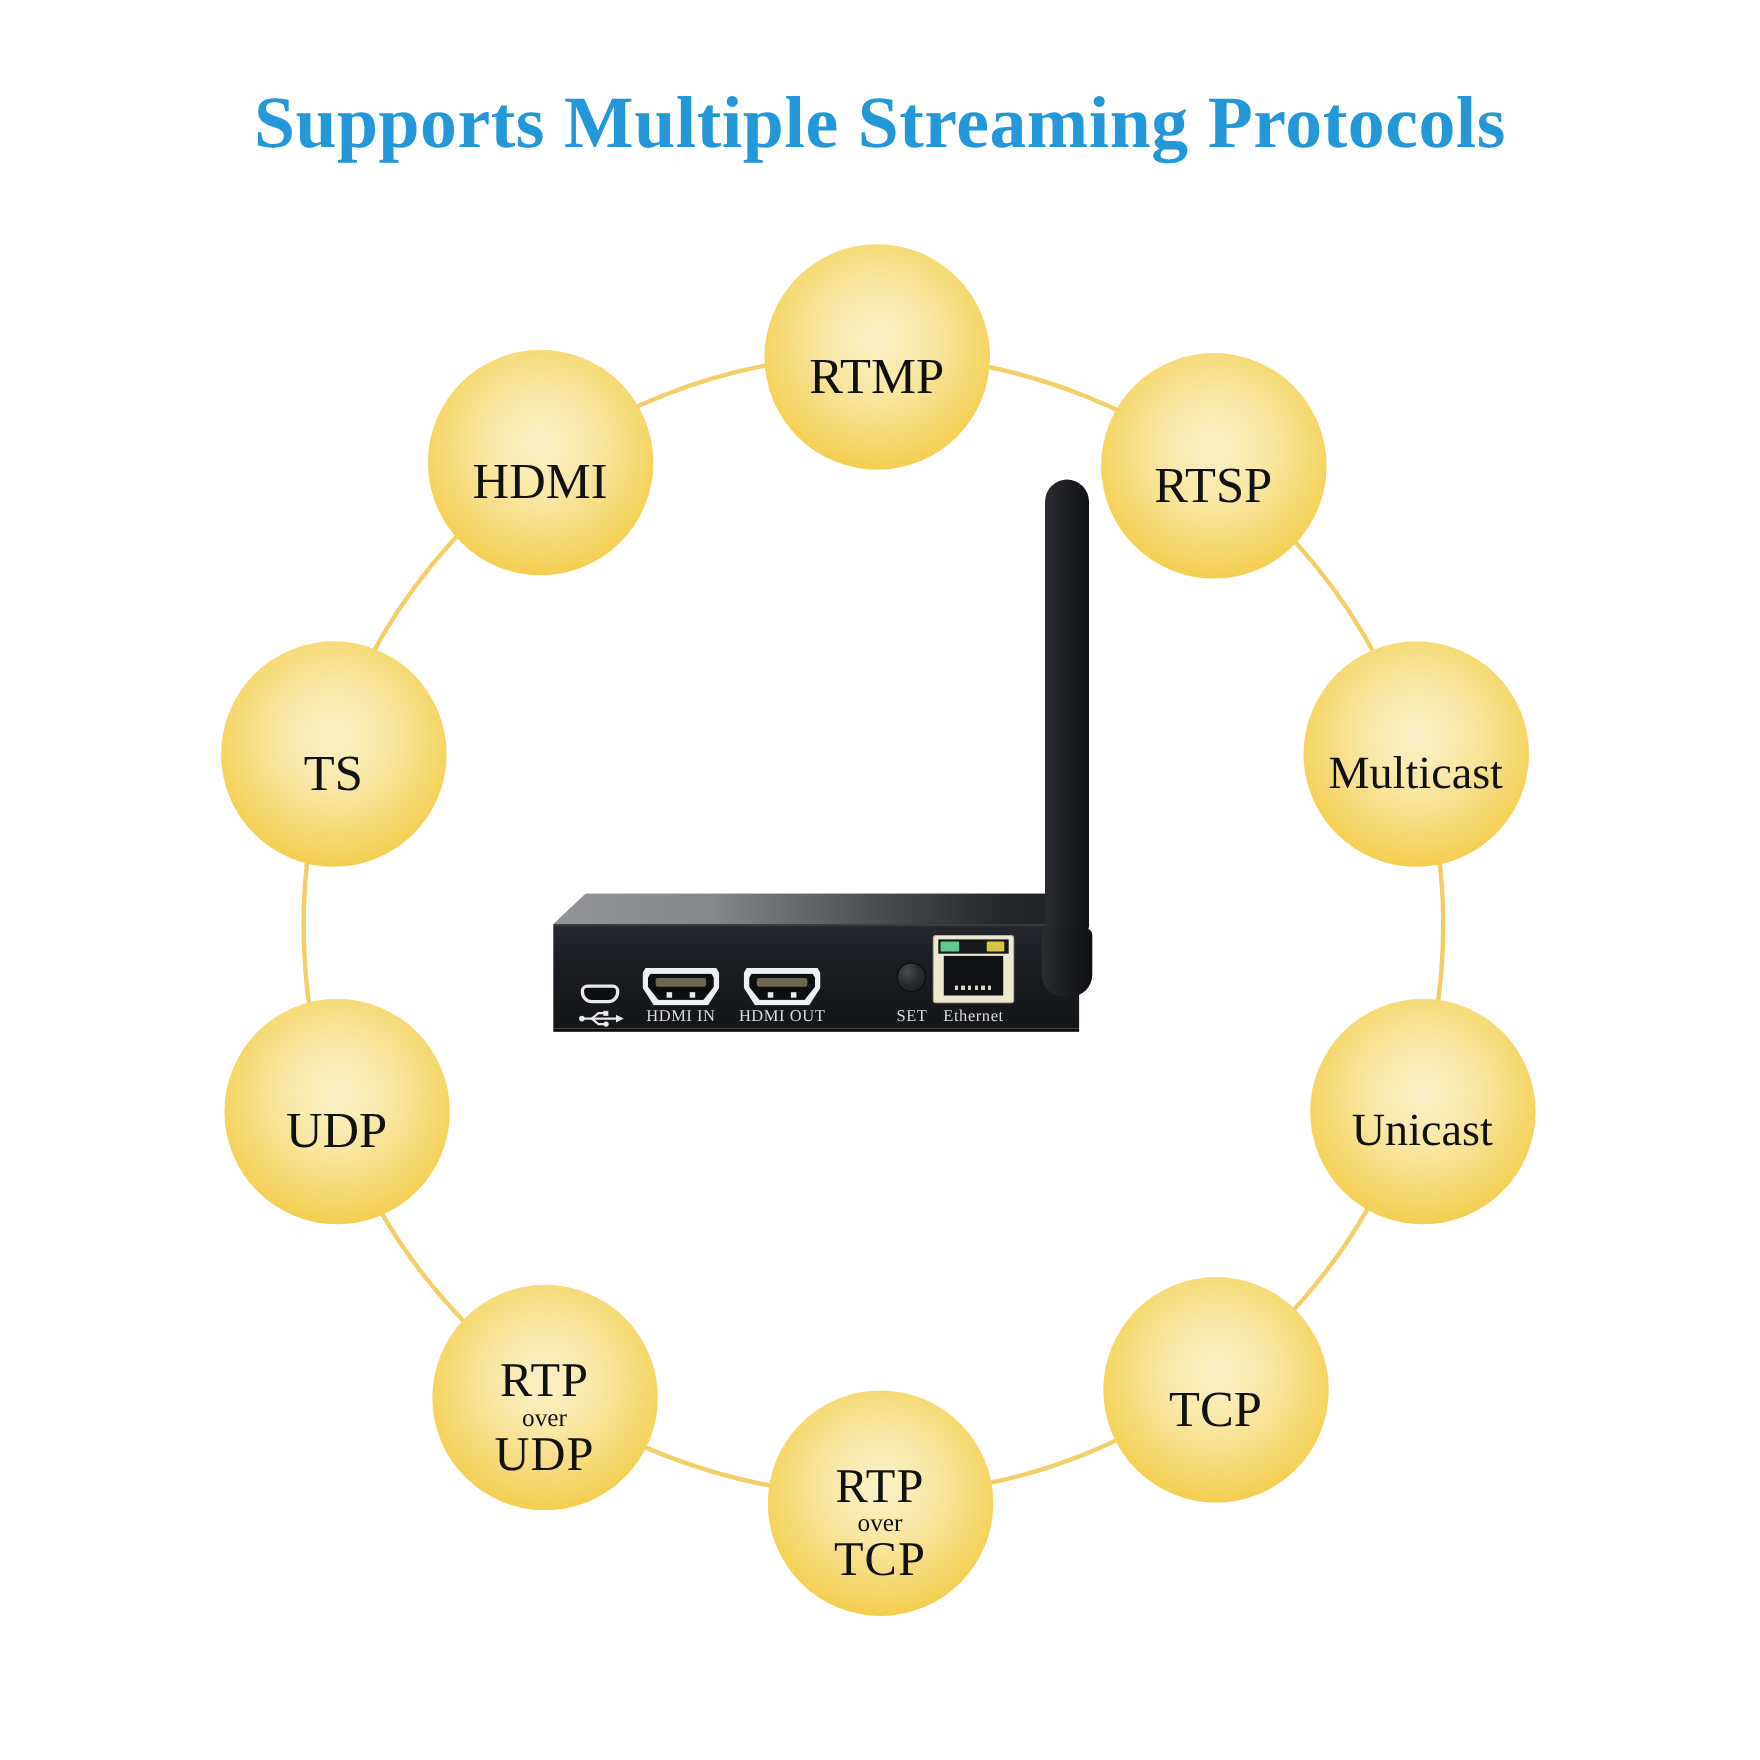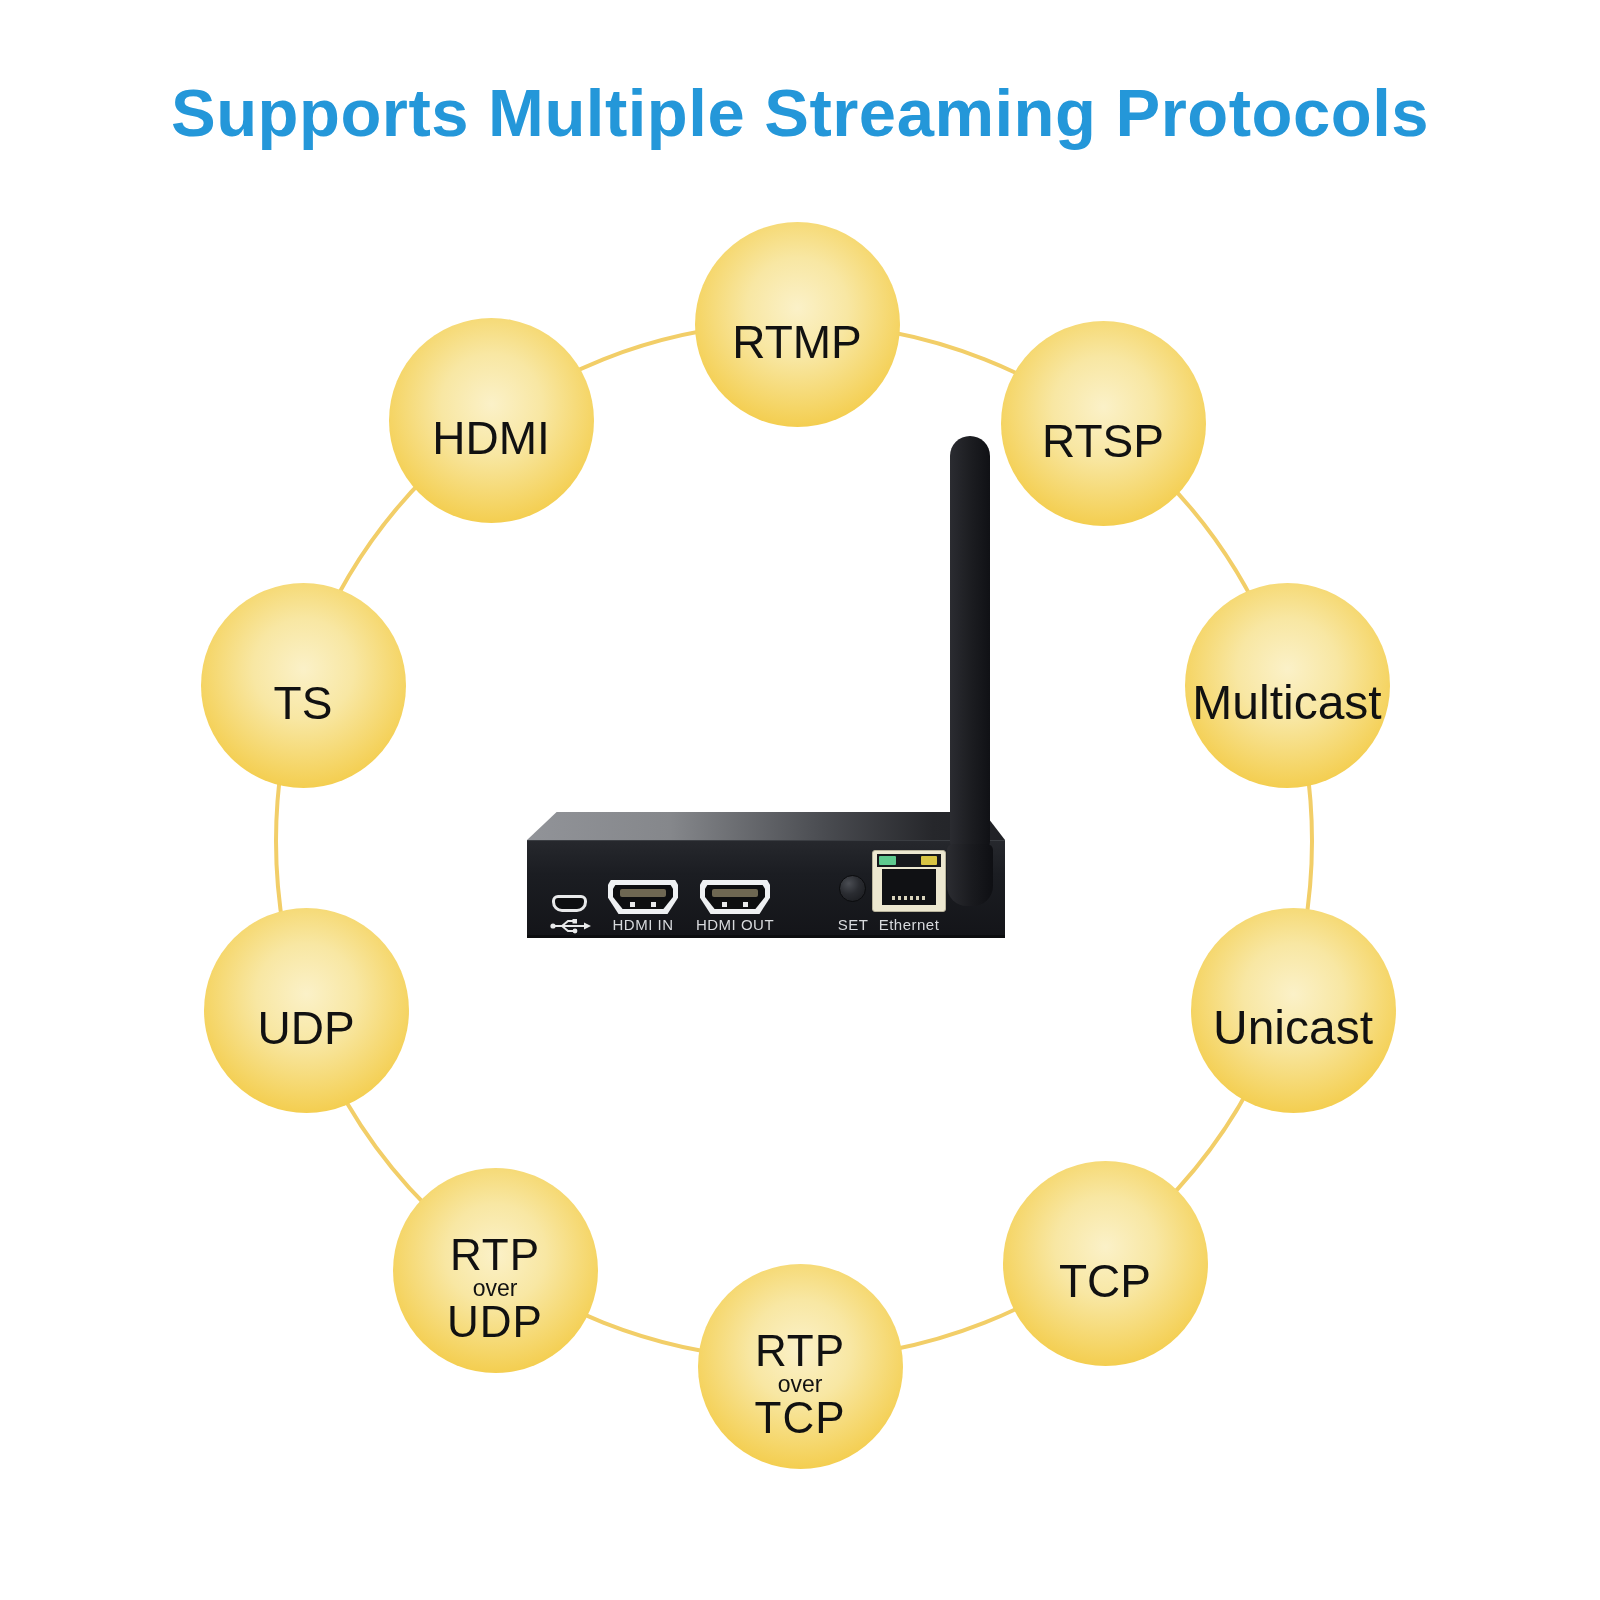--- a/index.html
+++ b/index.html
@@ -1,43 +1,43 @@
 <!DOCTYPE html>
 <html><head>
 <meta charset="utf-8">
 <style>
   html,body{margin:0;padding:0;background:#ffffff;}
   .stage{
     position:relative;width:1600px;height:1600px;background:#ffffff;overflow:hidden;
-    font-family:Liberation Sans, sans-serif;
+    font-family:Liberation Serif, serif;
   }
   
   .title{
     position:absolute;left:0;top:74px;width:1600px;text-align:center;
     font-size:67px;font-weight:bold;color:#2497D9;letter-spacing:0.5px;margin:0;
   }
   
   .ring{
     position:absolute;left:274px;top:321px;width:1040px;height:1040px;
     border:4px solid #F2CE68;border-radius:50%;box-sizing:border-box;z-index:1;
   }
   
   .bubble{
     position:absolute;width:205px;height:205px;border-radius:50%;z-index:2;
     background:radial-gradient(circle at 50% 42%, #FBF1C8 0%, #F8E7A3 32%, #F5D566 64%, #F2C535 90%, #EFBF2C 100%);
     display:flex;align-items:center;justify-content:center;text-align:center;
   }
   .bubble .lbl{color:#111111;line-height:1.0;margin-top:36px;}
   .bubble .line{display:block;}
   .line.lg{font-size:46px;}
-  .line.md{font-size:48px;}
+  .line.md{font-size:42px;}
   .line.stk{font-size:44px;letter-spacing:1px;}
   .line.sm{font-size:23px;}
   
-  .device{position:absolute;left:527px;top:812px;width:478px;height:126px;z-index:3;}
+  .device{position:absolute;left:503px;top:812px;width:478px;height:126px;z-index:3;}
   .dev-top{
     position:absolute;left:0;top:0;width:478px;height:28px;
     background:linear-gradient(90deg,#919398 0%,#85878b 30%,#4a4c51 62%,#26272b 85%,#202126 100%);
     clip-path:polygon(6.2% 0, 95.5% 0, 100% 100%, 0 100%);
   }
   .dev-front{
     position:absolute;left:0;top:28px;width:478px;height:98px;box-sizing:border-box;
     background:linear-gradient(180deg,#26282d 0%,#1b1d22 35%,#141519 100%);
     border-top:1px solid #3a3d42;border-bottom:3px solid #0c0d0f;
   }

